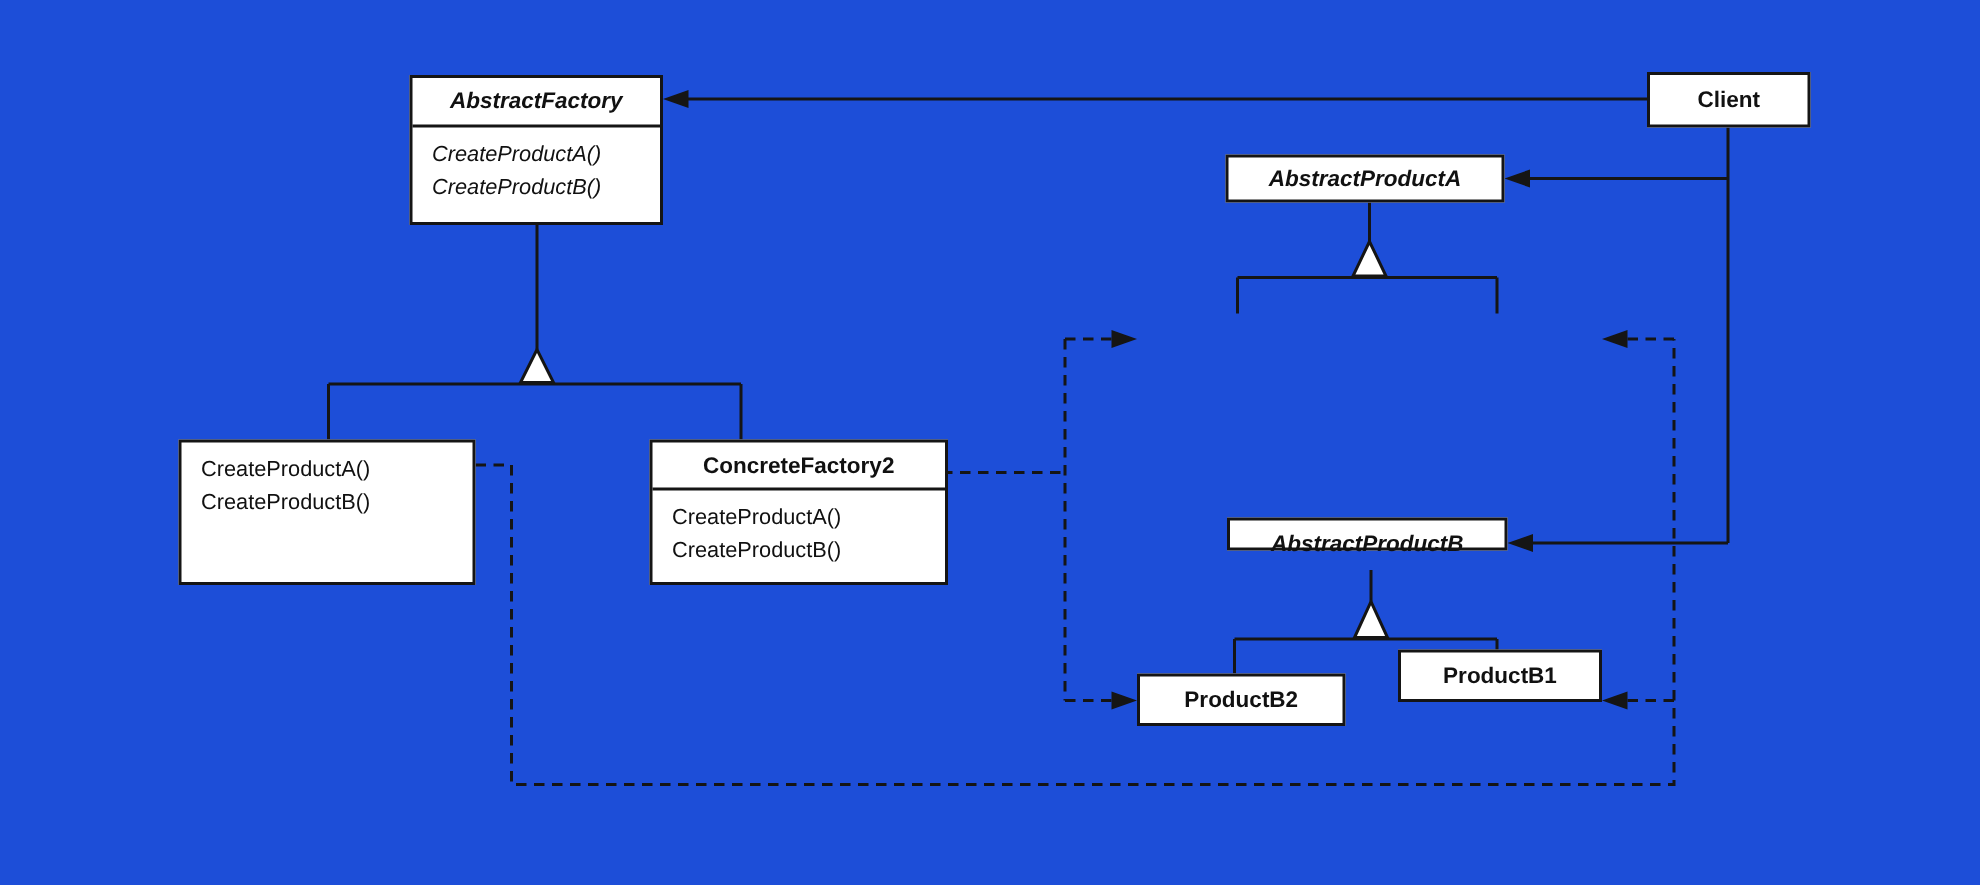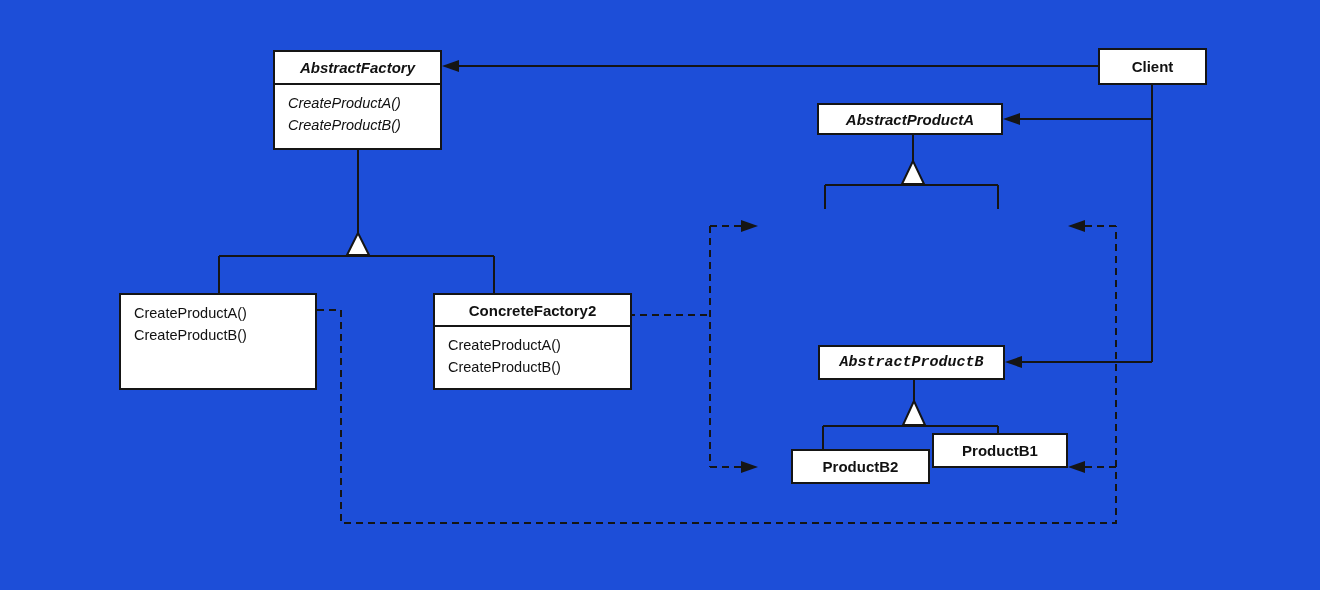--- a/index.html
+++ b/index.html
@@ -51,23 +51,23 @@
 
   
   #box-abstract-factory   { left: 273px; top: 50px;  width: 169px; height: 100px; }
   #box-abstract-factory   .uml-title { height: 33px; }
   #box-client             { left: 1098px; top: 48px; width: 109px; height: 37px; }
   #box-client             .uml-title { height: 33px; }
   #box-abstract-product-a { left: 817px; top: 103px; width: 186px; height: 32px; }
   #box-abstract-product-a .uml-title { height: 28px; }
   #box-product-a2         { left: 758px; top: 209px; width: 136px; height: 35px; }
   #box-product-a1         { left: 933px; top: 209px; width: 135px; height: 35px; }
-  #box-abstract-product-b { left: 818px; top: 345px; width: 187px; height: 35px; font-family: Liberation Mono, monospace; }
+  #box-abstract-product-b { left: 818px; top: 345px; width: 187px; height: 22px; }
   #box-abstract-product-b .uml-title { height: 31px; }
-  #box-product-b2         { left: 791px; top: 449px; width: 139px; height: 35px; }
+  #box-product-b2         { left: 758px; top: 449px; width: 139px; height: 35px; }
   #box-product-b1         { left: 932px; top: 433px; width: 136px; height: 35px; }
   #box-product-a2 .uml-title, #box-product-a1 .uml-title,
   #box-product-b2 .uml-title, #box-product-b1 .uml-title { height: 31px; }
   #box-concrete-factory-1 { left: 119px; top: 293px; width: 198px; height: 97px; }
   #box-concrete-factory-2 { left: 393px; top: 293px; width: 199px; height: 97px; margin-left: 40px; }
   #box-concrete-factory-1 .uml-title,
   #box-concrete-factory-2 .uml-title { height: 32px; }
 </style>
 </head>
 <body>

